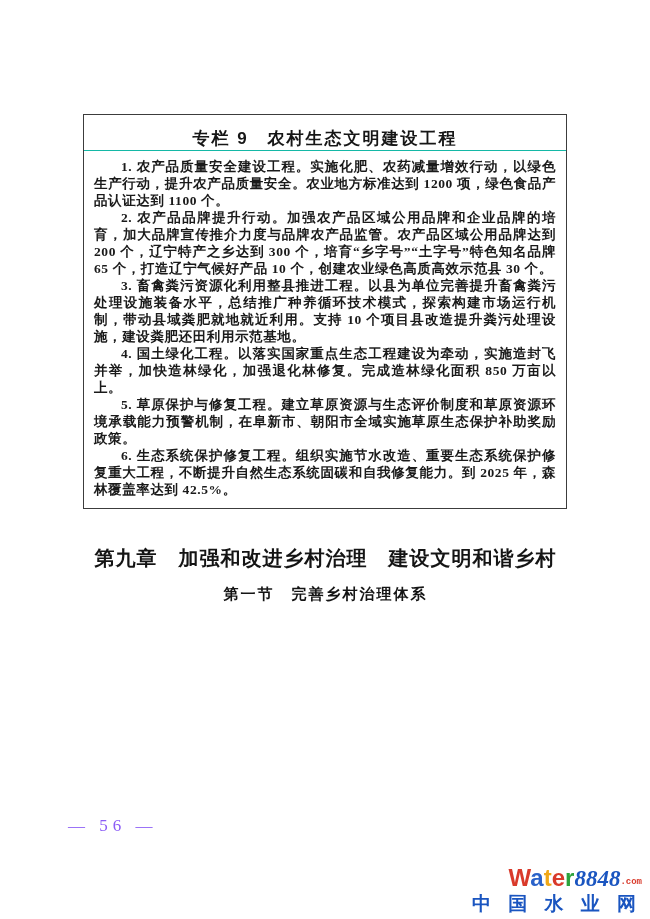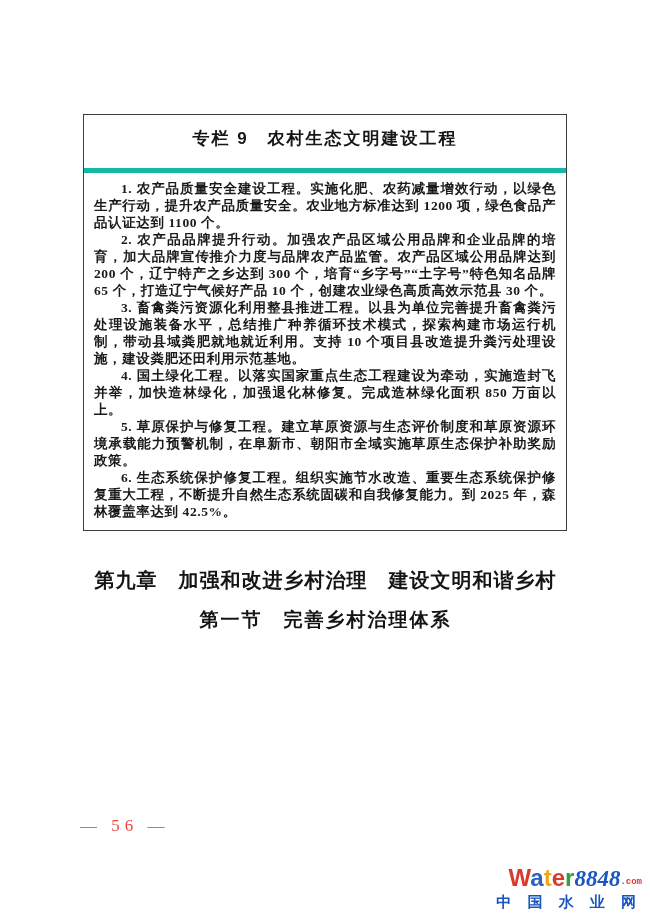--- a/index.html
+++ b/index.html
@@ -30,22 +30,22 @@
     margin: 8px 21px 0 20px;
     border: 1px solid #3c3c3c;
     background: #ffffff;
   }
   .column-box-title {
     text-align: center;
     font-family: "Liberation Sans", "DejaVu Sans", sans-serif;
     font-weight: bold;
     font-size: 17px;
     letter-spacing: 2px;
-    padding: 12px 0 18px 0;
-    border-bottom: 5px solid #14b8a6;
+    padding: 12px 0 0 0;
+    border-bottom: 1px solid #14b8a6;
     color: #161616;
   }
   .column-box-body { padding: 7px 10px 10px 10px; }
   .box-item {
     font-size: 13.5px;
     line-height: 17px;
     letter-spacing: 0.6px;
     font-weight: bold;
     text-align: justify;
     text-justify: inter-character;
@@ -60,33 +60,33 @@
     font-weight: bold;
     font-size: 20px;
     letter-spacing: 1px;
     color: #141414;
   }
   .section-heading {
     margin: 13px 0 0 0;
     text-align: center;
     font-family: "Liberation Sans", "DejaVu Sans", sans-serif;
     font-weight: bold;
-    font-size: 19px;
+    font-size: 15px;
     letter-spacing: 2px;
     color: #141414;
   }
   .bottom-para-wrap { margin-top: 16px; }
 
   .page-number {
     position: absolute;
-    left: 80px;
+    left: 68px;
     top: 816px;
     font-size: 17px;
     letter-spacing: 5px;
-    color: #ef4444;
+    color: #8b5cf6;
     text-align: center;
   }
 
   .watermark {
     position: absolute;
     right: 8px;
     top: 866px;
     text-align: right;
     line-height: 1;
   }
@@ -104,21 +104,21 @@
   .wm-dotcom {
     font-family: Liberation Mono, monospace;
     font-weight: bold;
     font-size: 9px;
     vertical-align: 2px;
   }
   .wm-line2 {
     margin-top: 4px;
     font-family: "Liberation Sans", "DejaVu Sans", sans-serif;
     font-weight: bold;
-    font-size: 15px;
+    font-size: 19px;
     letter-spacing: 6px;
     white-space: nowrap;
   }
 </style>
 </head>
 <body>
 
 <div class="page">
   <div class="content">
 

